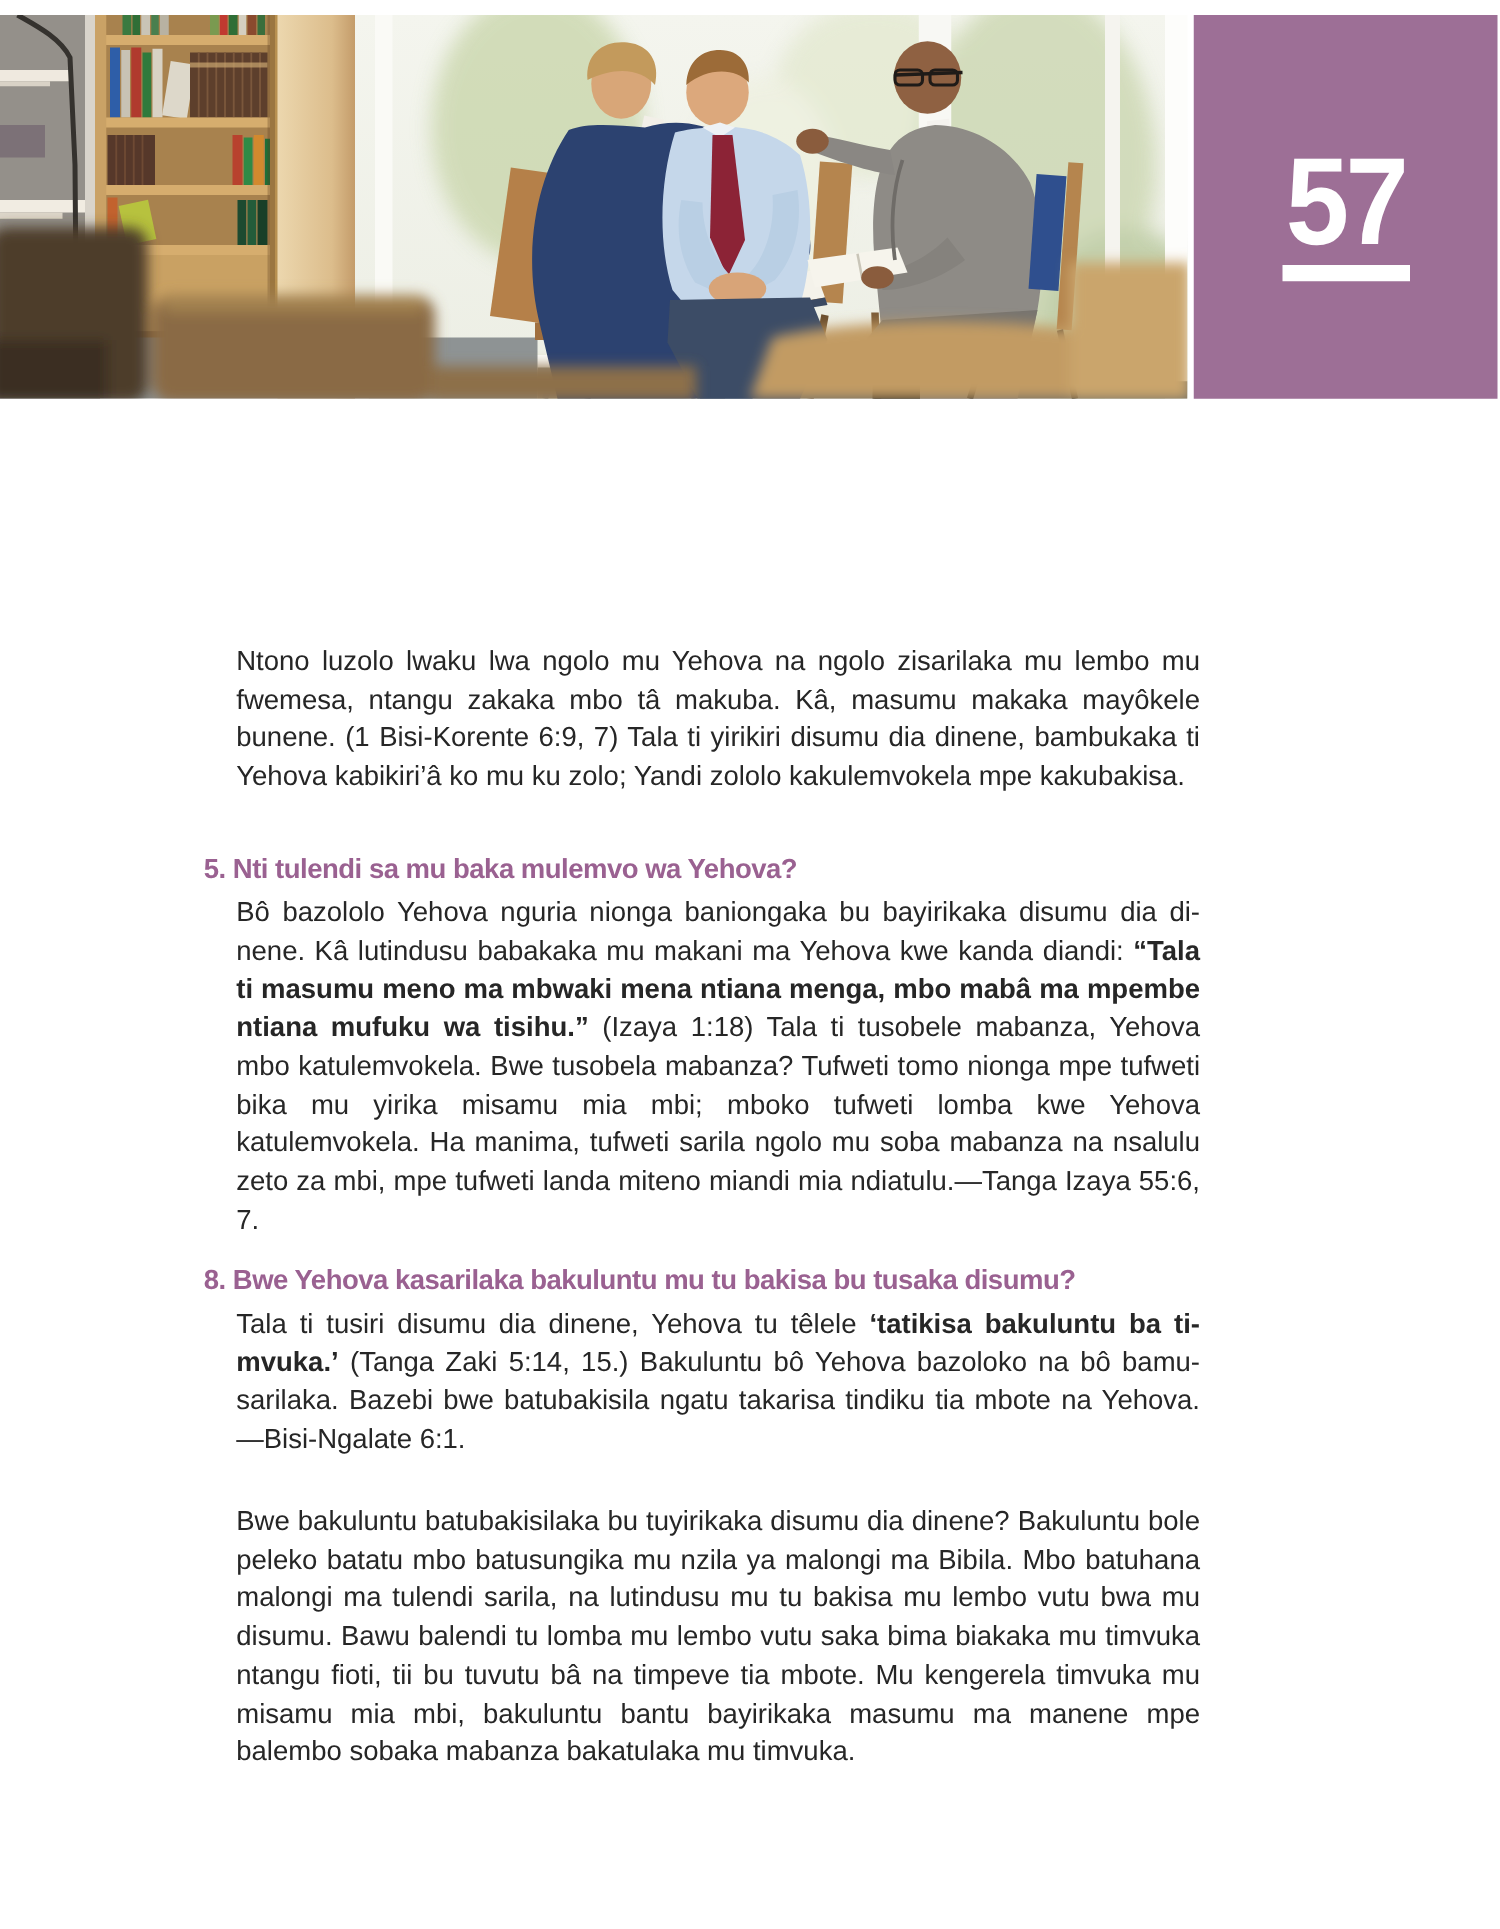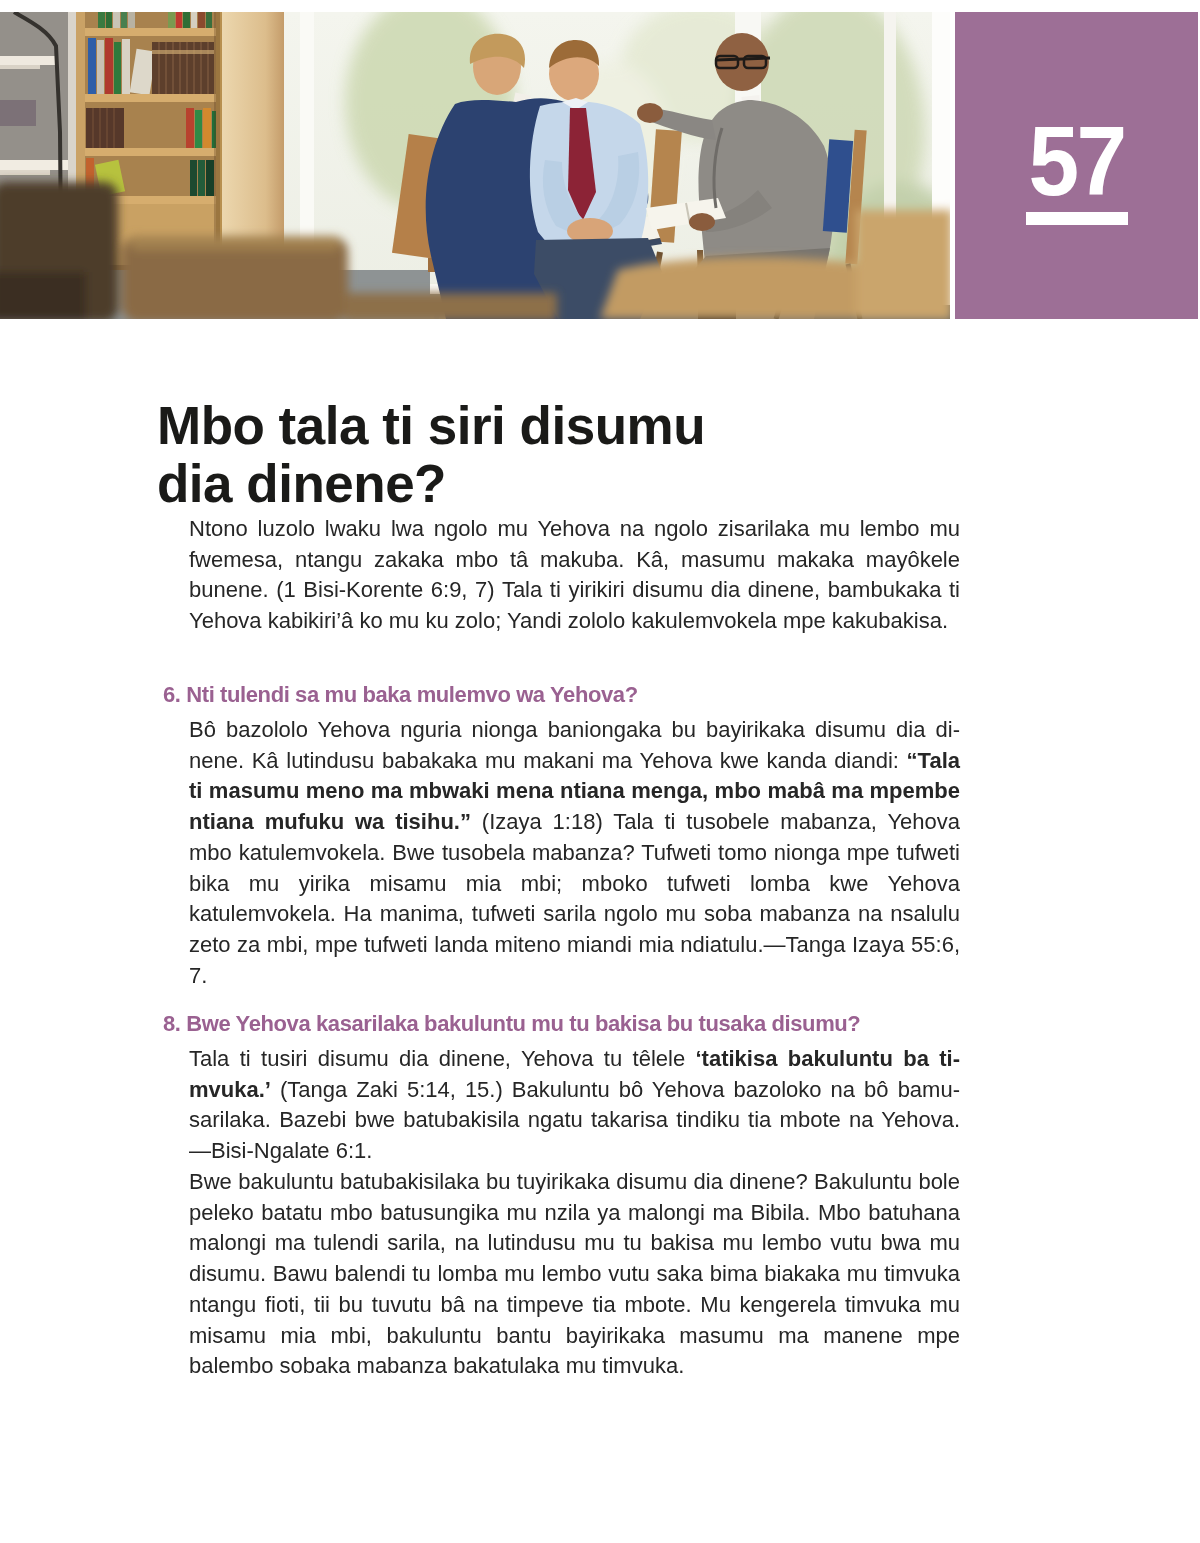--- a/index.html
+++ b/index.html
@@ -33,21 +33,21 @@
   .subhead{
     position:absolute;left:163px;width:800px;margin:0;
     font-size:22px;line-height:26px;font-weight:700;color:#9a6191;
     letter-spacing:-0.4px;white-space:nowrap;
   }
   .pos-intro{top:502px;}
   .pos-h1{top:670px;}
   .pos-p1{top:703px;}
   .pos-h2{top:999px;}
   .pos-p2{top:1032px;}
-  .pos-p3{top:1155px;}
+  .pos-p3{top:1190px;}
 </style>
 </head>
 <body>
 
 <div class="page">
 
   <div class="photo" role="img">
     <svg width="950" height="307" viewBox="0 0 950 307" xmlns="http://www.w3.org/2000/svg">
       <defs>
         <filter id="blur8" x="-30%" y="-30%" width="160%" height="160%">
@@ -244,24 +244,23 @@
         <rect x="856" y="198" width="96" height="110" fill="#caa56c"></rect>
       </g>
     </svg>
   </div>
 
   <div class="lesson-box">
     <div class="lesson-number">57</div>
     <div class="lesson-rule"></div>
   </div>
 
-  <h1 class="title"><span>Mbo tala ti siri disumu</span><br><span>dia dinene?</span></h1>
 
   <p class="body-par pos-intro"><span>Ntono luzolo lwaku lwa ngolo mu Yehova na ngolo zisarilaka mu lembo mu fwemesa, ntangu zakaka mbo tâ makuba. Kâ, masumu makaka mayôkele bunene. (1 Bisi-Korente 6:9, 7) Tala ti yirikiri disumu dia dinene, bambuka­ka ti Yehova kabikiri’â ko mu ku zolo; Yandi zololo kakulemvokela mpe ka­kubakisa.</span></p>
 
-  <h2 class="subhead pos-h1">6. Nti tulendi sa mu baka mulemvo wa Yehova?</h2>
+  <h2 class="subhead pos-h1">5. Nti tulendi sa mu baka mulemvo wa Yehova?</h2>
   <p class="body-par pos-p1"><span>Bô bazololo Yehova nguria nionga baniongaka bu bayirikaka disumu dia di­nene. Kâ lutindusu babakaka mu makani ma Yehova kwe kanda diandi: </span><span class="b">“Tala ti masumu meno ma mbwaki mena ntiana menga, mbo mabâ ma mpembe ntiana mufuku wa tisihu.”</span><span> (Izaya 1:18) Tala ti tusobele mabanza, Yehova mbo katulemvokela. Bwe tusobela mabanza? Tufweti tomo nionga mpe tufweti bika mu yirika misamu mia mbi; mboko tufweti lomba kwe Ye­hova katulemvokela. Ha manima, tufweti sarila ngolo mu soba mabanza na nsalulu zeto za mbi, mpe tufweti landa miteno miandi mia ndiatulu.—Tanga Izaya 55:6, 7.</span></p>
 
   <h2 class="subhead pos-h2">8. Bwe Yehova kasarilaka bakuluntu mu tu bakisa bu tusaka disumu?</h2>
   <p class="body-par pos-p2"><span>Tala ti tusiri disumu dia dinene, Yehova tu têlele </span><span class="b">‘tatikisa bakuluntu ba ti­mvuka.’</span><span> (Tanga Zaki 5:14, 15.) Bakuluntu bô Yehova bazoloko na bô bamu­sarilaka. Bazebi bwe batubakisila ngatu takarisa tindiku tia mbote na Yeho­va.—Bisi-Ngalate 6:1.</span></p>
   <p class="body-par pos-p3"><span>Bwe bakuluntu batubakisilaka bu tuyirikaka disumu dia dinene? Bakuluntu bole peleko batatu mbo batusungika mu nzila ya malongi ma Bibila. Mbo batuhana malongi ma tulendi sarila, na lutindusu mu tu bakisa mu lembo vutu bwa mu disumu. Bawu balendi tu lomba mu lembo vutu saka bima biakaka mu timvuka ntangu fioti, tii bu tuvutu bâ na timpeve tia mbote. Mu kengerela timvuka mu misamu mia mbi, bakuluntu bantu bayirikaka masu­mu ma manene mpe balembo sobaka mabanza bakatulaka mu timvuka.</span></p>
 
 </div>
 
 </body></html>

